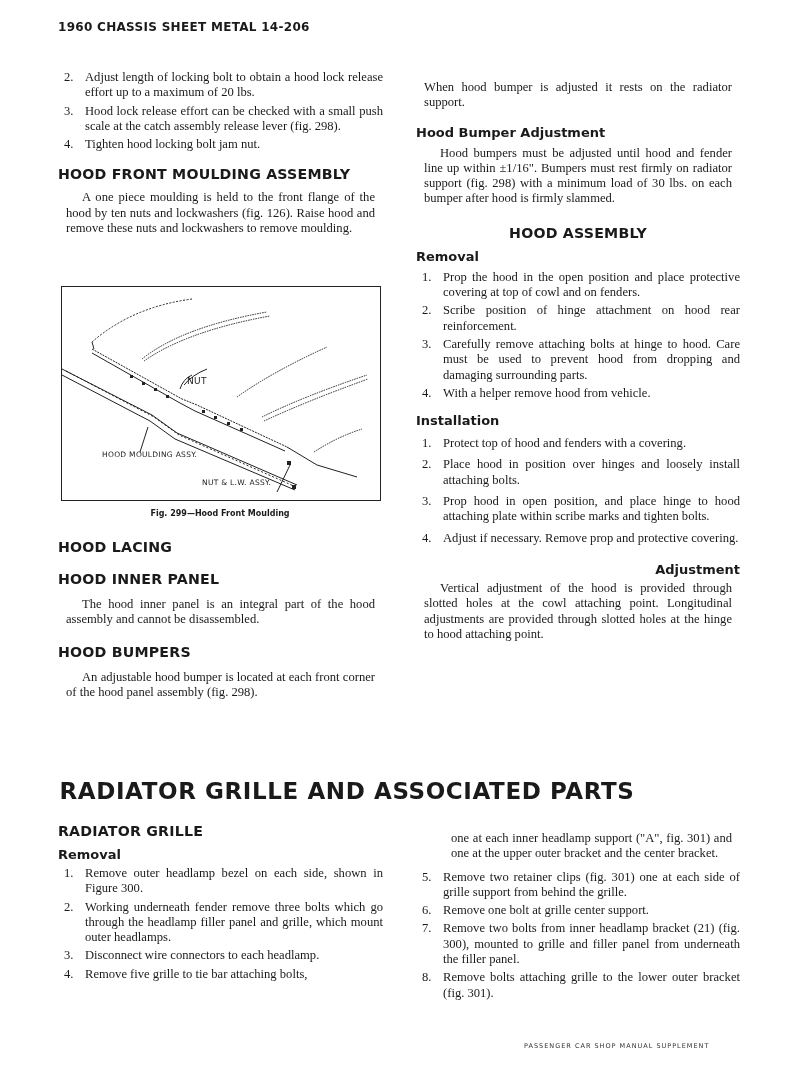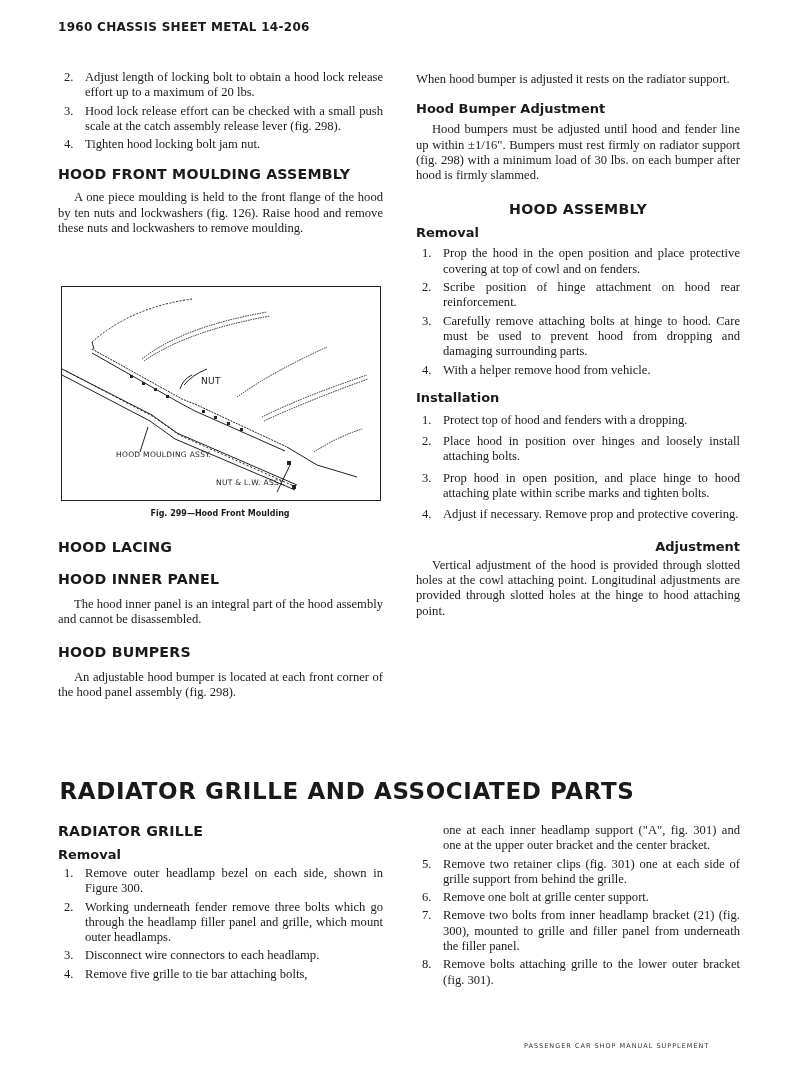--- a/index.html
+++ b/index.html
@@ -10,21 +10,21 @@
   }
   .page-header {
     position: absolute; left: 58px; top: 20px;
     font-family: "DejaVu Sans", "Liberation Sans", sans-serif;
     font-weight: bold; font-size: 12px; letter-spacing: 0.3px;
   }
   .col { position: absolute; }
   .col-left { left: 58px; width: 325px; }
   .col-right { left: 416px; width: 324px; }
   .body-text {
-    font-size: 12.6px; line-height: 15.3px; text-align: justify; margin: 0;
+    font-size: 12.6px; line-height: 15.3px; text-align: justify; margin: 8px;
     font-family: "Liberation Serif", "DejaVu Serif", serif;
   }
   .indent { text-indent: 16px; }
   .h2 {
     font-family: "DejaVu Sans", "Liberation Sans", sans-serif;
     font-weight: bold; font-size: 14.2px; letter-spacing: 0.2px; margin: 0;
   }
   .h3 {
     font-family: "DejaVu Sans", "Liberation Sans", sans-serif;
     font-weight: bold; font-size: 13px; margin: 0;
@@ -36,21 +36,21 @@
     font-family: "Liberation Serif", "DejaVu Serif", serif;
   }
   ol.steps li .num { position: absolute; left: 6px; top: 0; }
   .figure {
     position: absolute; left: 61px; top: 286px; width: 318px; height: 213px;
     border: 1.5px solid #222; background: #fff;
   }
   .fig-label {
     position: absolute;
     font-family: "DejaVu Sans", "Liberation Sans", sans-serif;
-    font-size: 7.5px; letter-spacing: 0.3px; padding-left: 14px;
+    font-size: 7.5px; letter-spacing: 0.3px;
   }
   .fig-caption {
     position: absolute; left: 61px; top: 509px; width: 318px; text-align: center;
     font-family: "DejaVu Sans", "Liberation Sans", sans-serif; font-weight: bold; font-size: 8px;
   }
   .big-title {
     position: absolute; left: 0; top: 778px; width: 694px; text-align: center;
     font-family: "DejaVu Sans", "Liberation Sans", sans-serif;
     font-weight: bold; font-size: 23px; letter-spacing: 0.6px;
   }
@@ -137,21 +137,21 @@
   <h2 class="h2" style="margin-top:18px;text-align:center;">HOOD ASSEMBLY</h2>
   <h3 class="h3" style="margin-top:8px;">Removal</h3>
   <ol class="steps" style="margin-top:6px;">
     <li><span class="num">1.</span><span>Prop the hood in the open position and place protective covering at top of cowl and on fenders.</span></li>
     <li><span class="num">2.</span><span>Scribe position of hinge attachment on hood rear reinforcement.</span></li>
     <li><span class="num">3.</span><span>Carefully remove attaching bolts at hinge to hood. Care must be used to prevent hood from dropping and damaging surrounding parts.</span></li>
     <li><span class="num">4.</span><span>With a helper remove hood from vehicle.</span></li>
   </ol>
   <h3 class="h3" style="margin-top:12px;">Installation</h3>
   <ol class="steps" style="margin-top:8px;">
-    <li style="margin-bottom:6px;"><span class="num">1.</span><span>Protect top of hood and fenders with a dropping.</span></li>
+    <li style="margin-bottom:6px;"><span class="num">1.</span><span>Protect top of hood and fenders with a covering.</span></li>
     <li style="margin-bottom:6px;"><span class="num">2.</span><span>Place hood in position over hinges and loosely install attaching bolts.</span></li>
     <li style="margin-bottom:6px;"><span class="num">3.</span><span>Prop hood in open position, and place hinge to hood attaching plate within scribe marks and tighten bolts.</span></li>
     <li><span class="num">4.</span><span>Adjust if necessary. Remove prop and protective covering.</span></li>
   </ol>
   <h3 class="h3" style="margin-top:16px;text-align:right;">Adjustment</h3>
   <p class="body-text indent" style="margin-top:4px;">Vertical adjustment of the hood is provided through slotted holes at the cowl attaching point. Longitudinal adjustments are provided through slotted holes at the hinge to hood attaching point.</p>
 </div>
 
 <div class="big-title">RADIATOR GRILLE AND ASSOCIATED PARTS</div>
 

